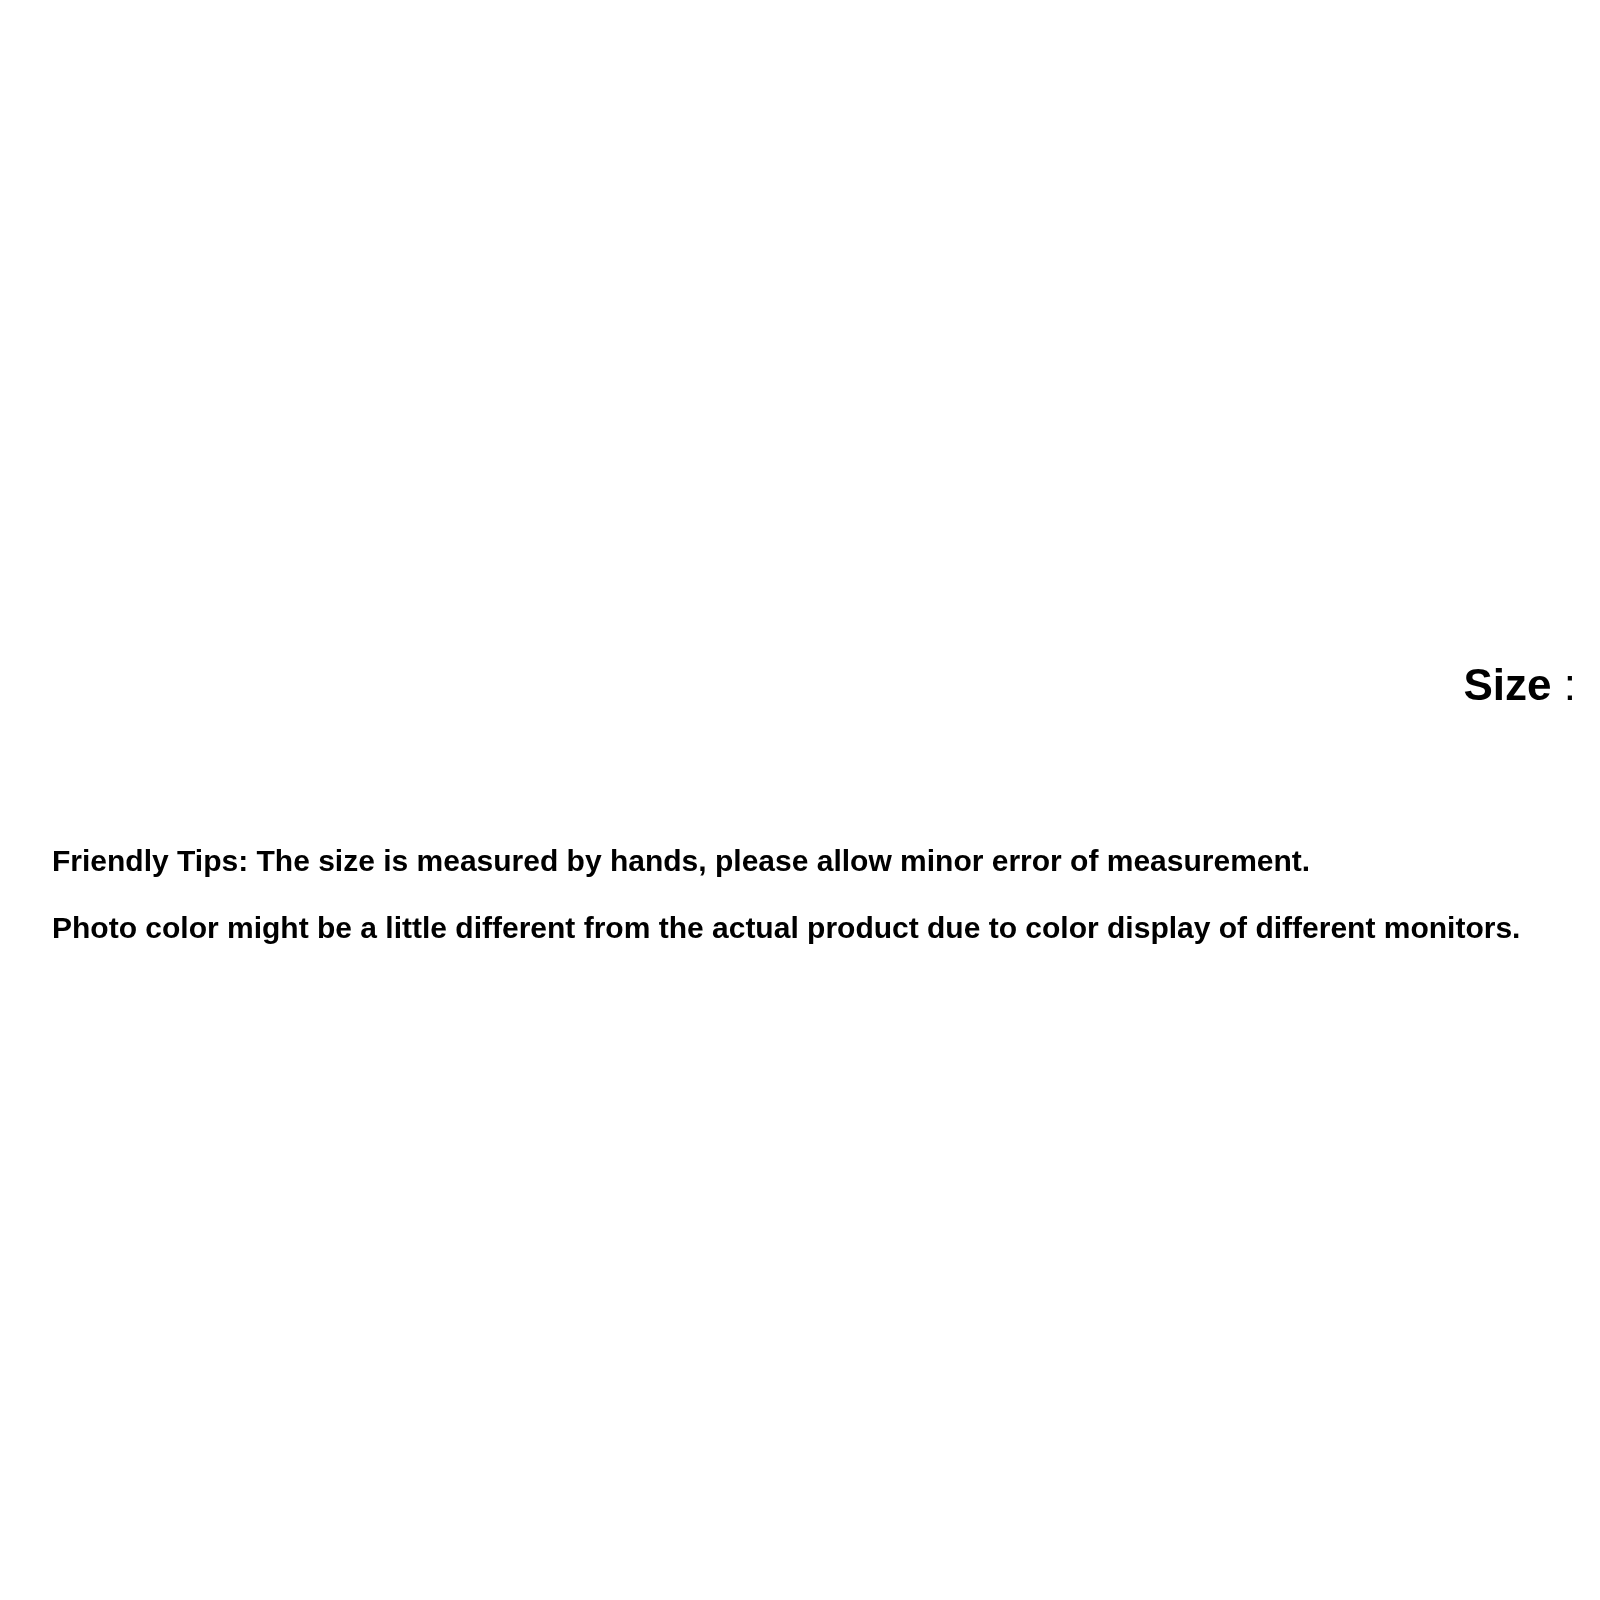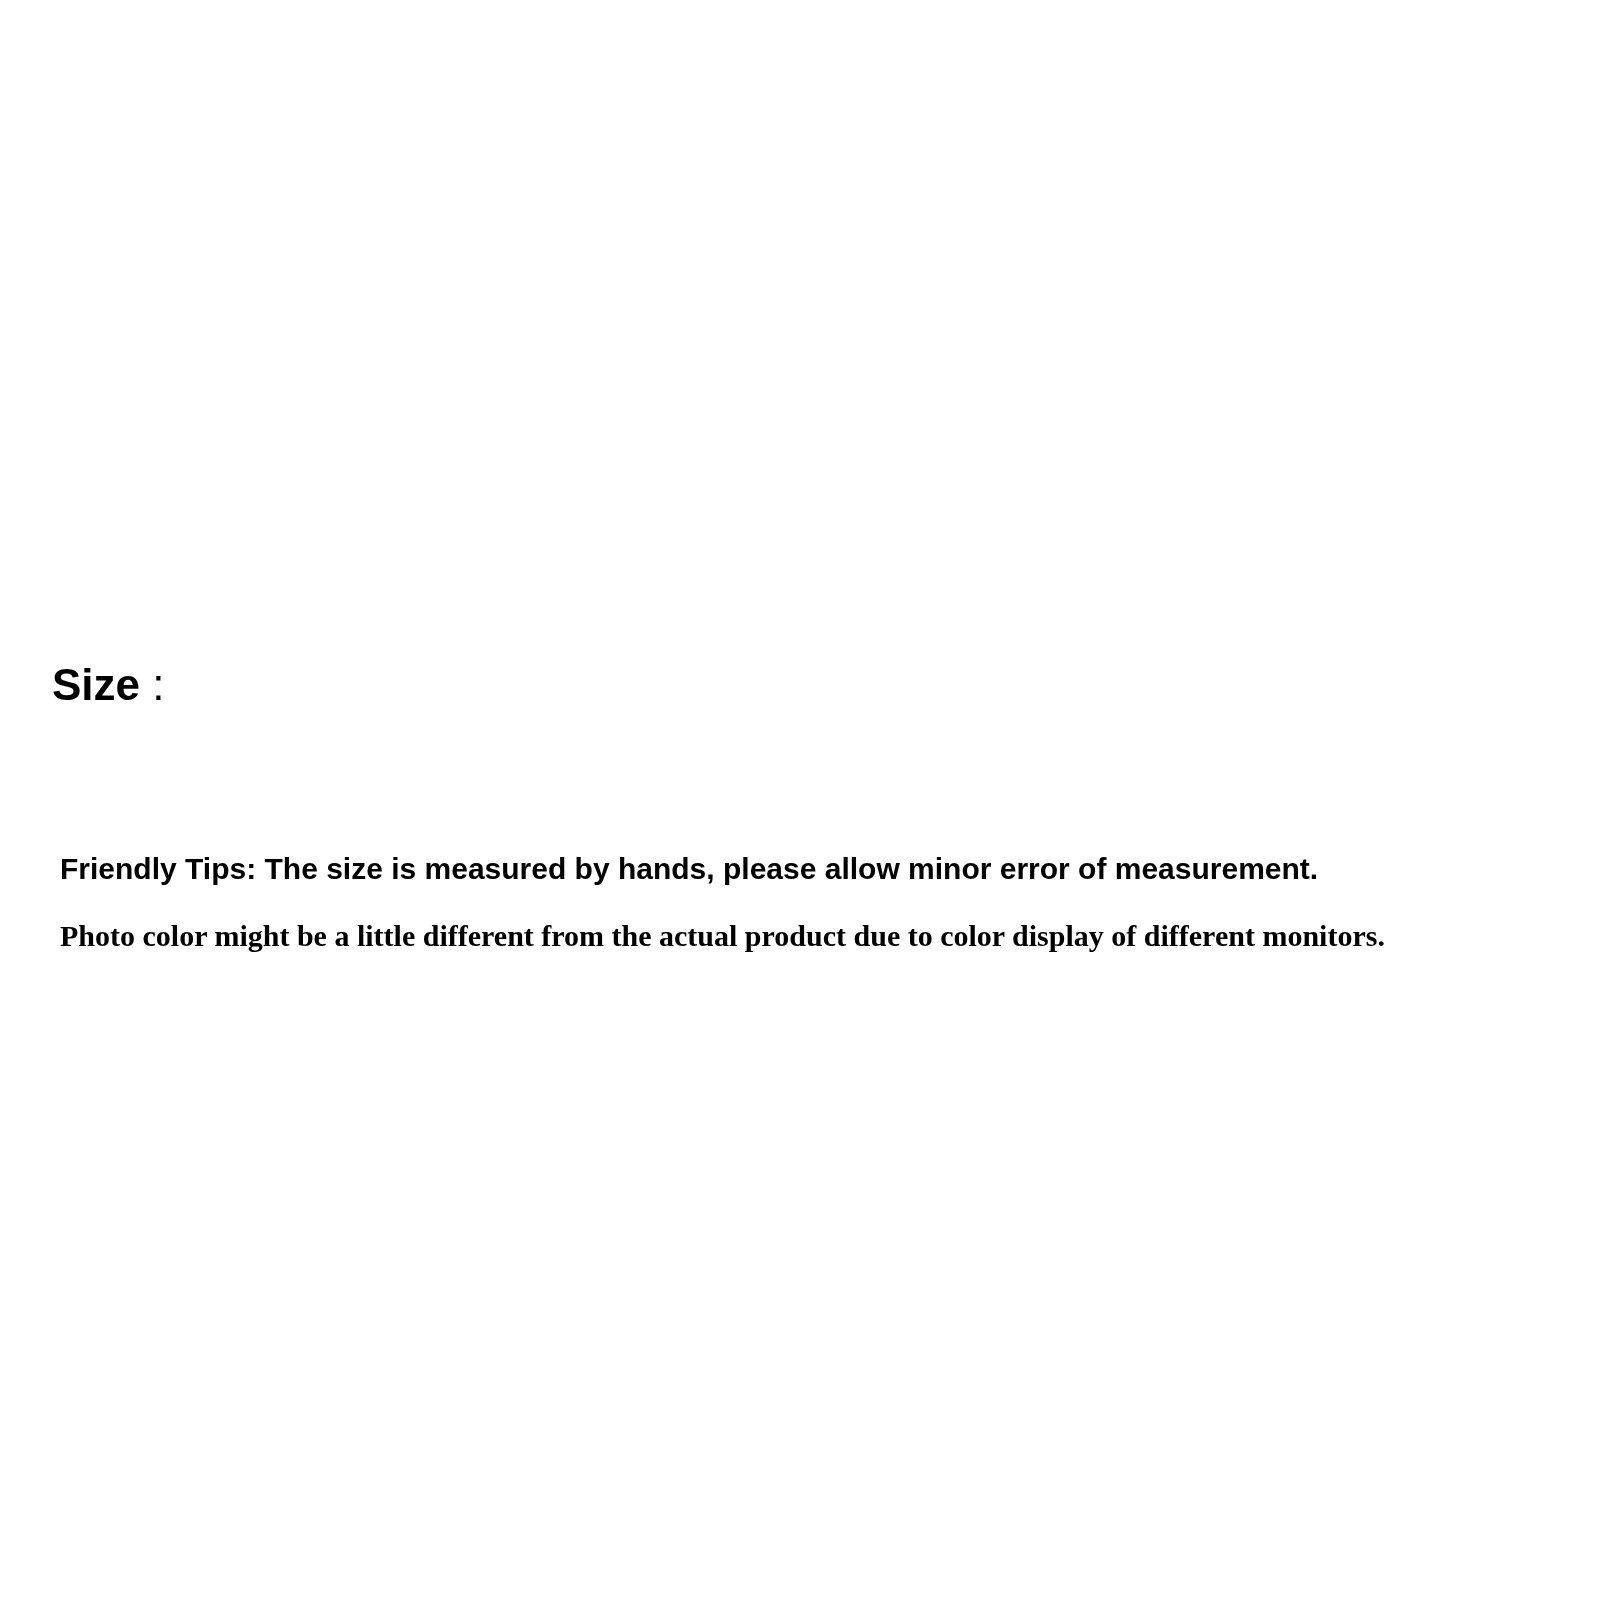--- a/index.html
+++ b/index.html
@@ -17,53 +17,53 @@
   }
   .page {
     position: absolute;
     inset: 0;
     background: #ffffff;
   }
   .size-block {
     position: absolute;
     left: 52px;
     top: 656px;
-    right: 40px;
+    right: 24px;
     font-size: 44px;
     line-height: 58px;
     font-weight: 400;
     color: #000000;
     letter-spacing: 0;
+    text-align: right;
   }
   .size-heading-bold {
     font-weight: 700;
   }
   .size-heading-sep {
     font-weight: 400;
   }
   .size-line {
     font-size: 44px;
     line-height: 58px;
   }
   .tips-block {
     position: absolute;
     left: 52px;
     top: 842px;
     right: 40px;
   }
   .tip {
-    margin: 8px;
+    margin: 0;
     font-size: 30px;
     line-height: 38px;
     font-weight: 700;
     color: #000000;
   }
   .tip + .tip {
     margin-top: 29px;
-    font-family: Liberation Serif, serif;
   }
 </style>
 </head>
 <body>
 
 <div class="page">
 
   <div class="size-block">
     <div class="size-line">
       <span class="size-heading-bold">Size</span><span class="size-heading-sep"> :</span>

